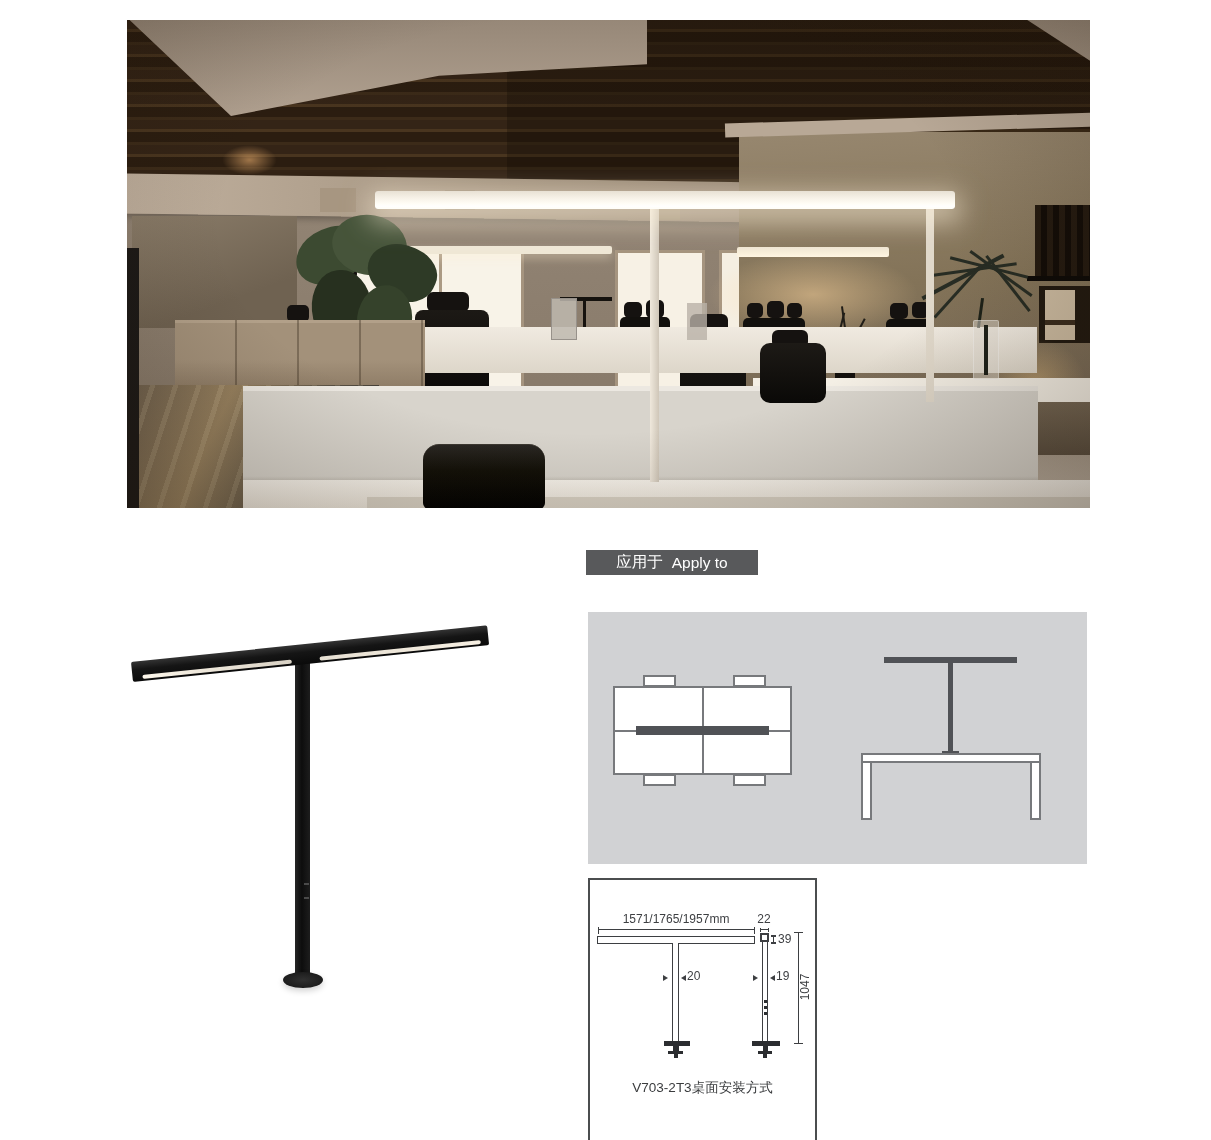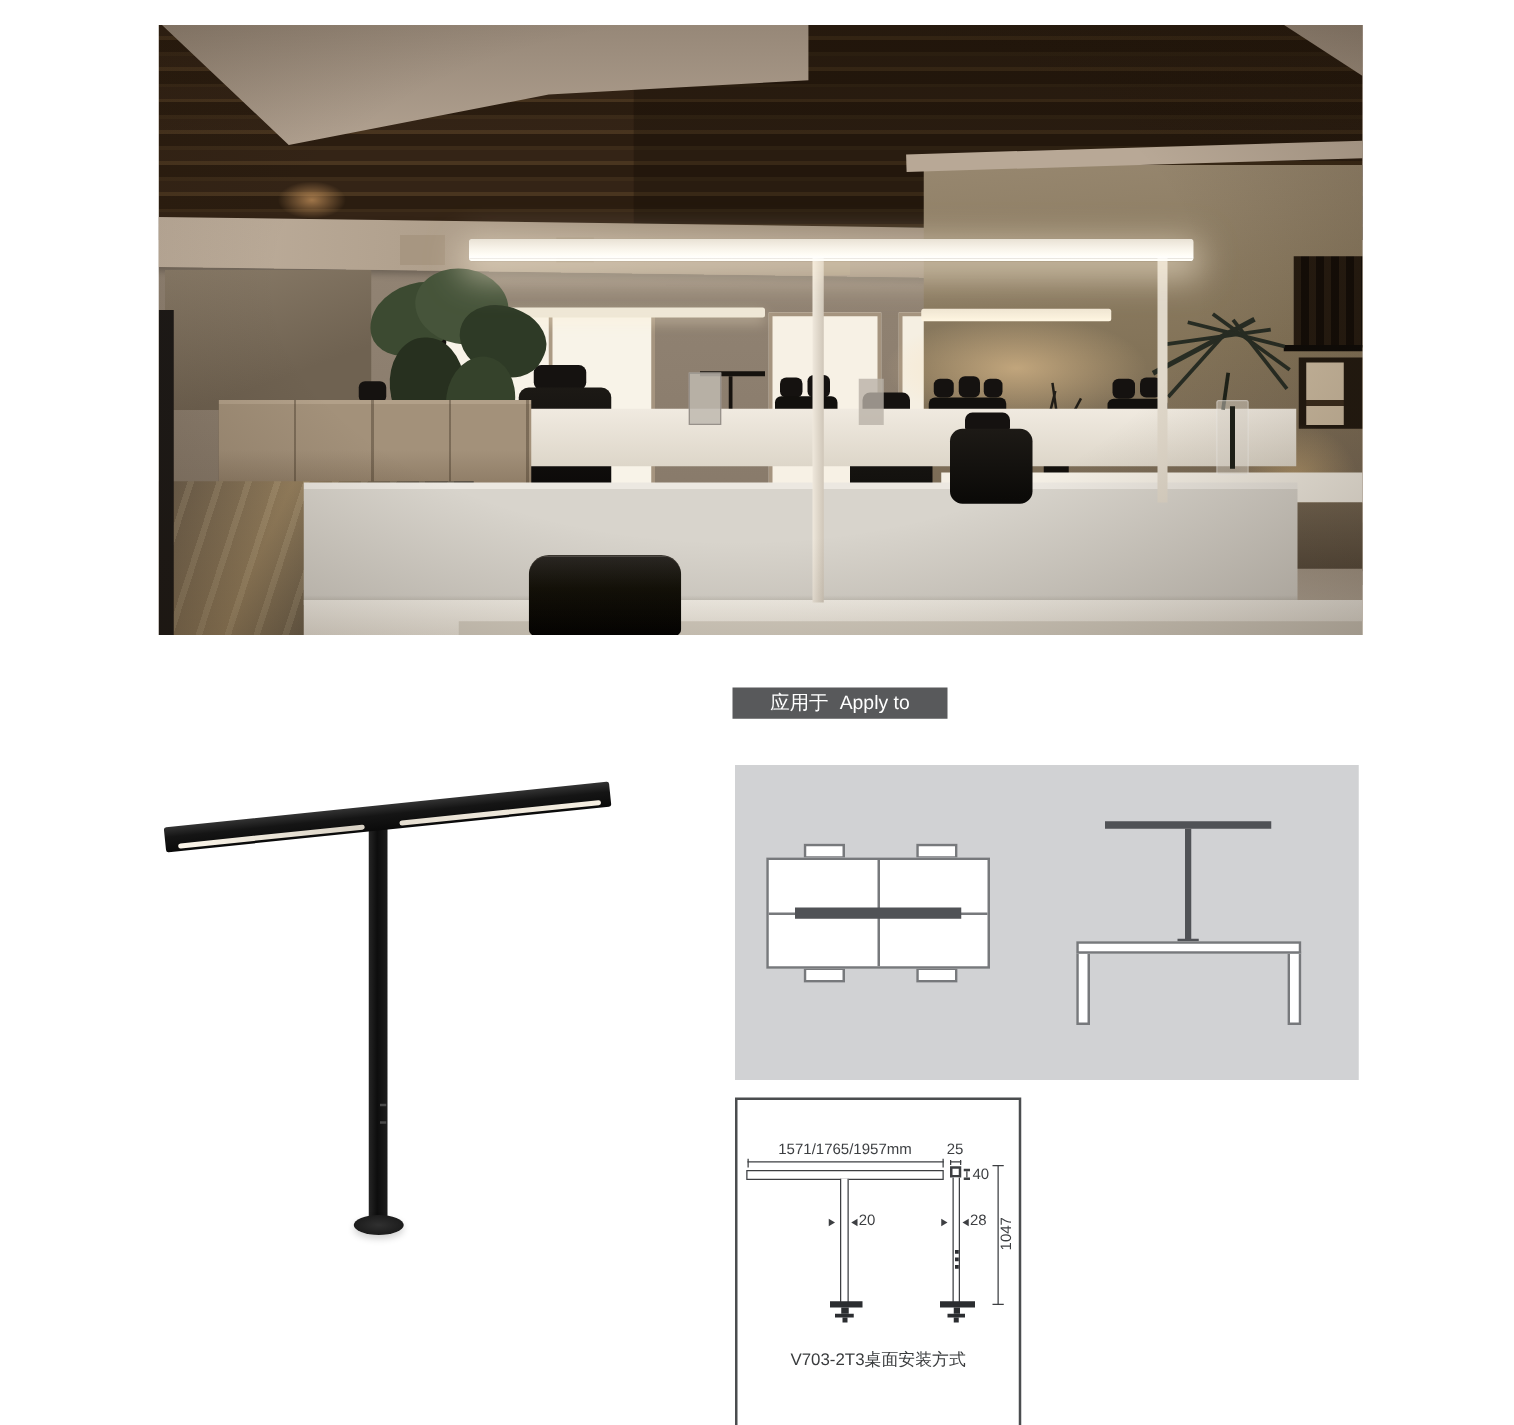--- a/index.html
+++ b/index.html
@@ -195,34 +195,34 @@
   <div class="a outl" style="left:7px;top:56px;width:158px;height:8px"></div>
   <div class="a pole2l" style="left:82px;top:63px;width:7px;height:99px"></div>
   <div class="a arrR" style="left:73px;top:95px"></div>
   <div class="a arrL" style="left:91px;top:95px"></div>
   <div class="a dtxt" style="left:97px;top:89px">20</div>
   <div class="a clamp" style="left:74px;top:161px;width:26px;height:5px"></div>
   <div class="a clamp" style="left:83px;top:166px;width:6px;height:5px"></div>
   <div class="a clamp" style="left:78px;top:171px;width:15px;height:3px"></div>
   <div class="a clamp" style="left:84px;top:174px;width:4px;height:4px"></div>
 
-  <div class="a dtxt" style="left:158px;top:32px;width:32px;text-align:center">25</div>
+  <div class="a dtxt" style="left:158px;top:32px;width:32px;text-align:center">22</div>
   <div class="a dimh" style="left:170px;top:49px;width:9px">
     <div class="a tickv" style="left:0;height:4px;top:-2px"></div>
     <div class="a tickv" style="right:0;height:4px;top:-2px"></div>
   </div>
   <div class="a" style="left:170px;top:53px;width:9px;height:9px;border:2px solid #3d3f42;box-sizing:border-box;background:#fff"></div>
   <div class="a" style="left:181px;top:52px;display:flex;align-items:center;gap:2px">
     <span class="ibeam"></span>
-    <span class="dtxt">40</span>
+    <span class="dtxt">39</span>
   </div>
   <div class="a pole2l" style="left:172px;top:62px;width:6px;height:100px"></div>
   <div class="a arrR" style="left:163px;top:95px"></div>
   <div class="a arrL" style="left:180px;top:95px"></div>
-  <div class="a dtxt" style="left:186px;top:89px">28</div>
+  <div class="a dtxt" style="left:186px;top:89px">19</div>
   <div class="a clamp" style="left:174px;top:120px;width:3px;height:3px"></div>
   <div class="a clamp" style="left:174px;top:126px;width:3px;height:3px"></div>
   <div class="a clamp" style="left:174px;top:132px;width:3px;height:3px"></div>
   <div class="a clamp" style="left:162px;top:161px;width:28px;height:5px"></div>
   <div class="a clamp" style="left:173px;top:166px;width:5px;height:5px"></div>
   <div class="a clamp" style="left:168px;top:171px;width:14px;height:3px"></div>
   <div class="a clamp" style="left:173px;top:174px;width:4px;height:4px"></div>
 
   <div class="a lineV" style="left:208px;top:52px;height:112px"></div>
   <div class="a tickh" style="left:204px;top:52px"></div>

